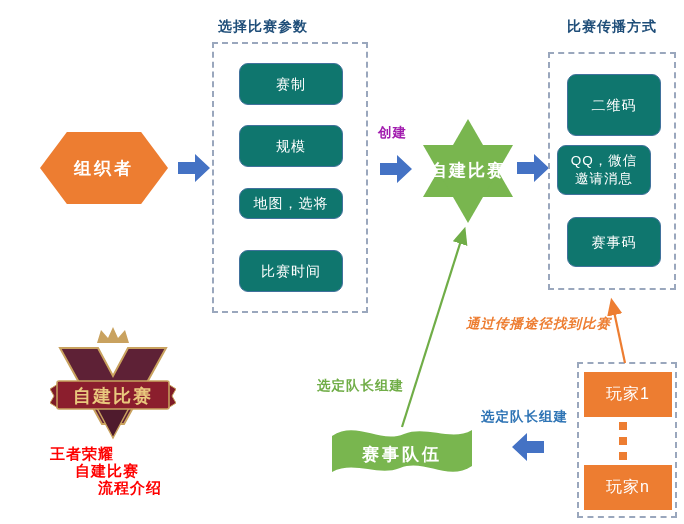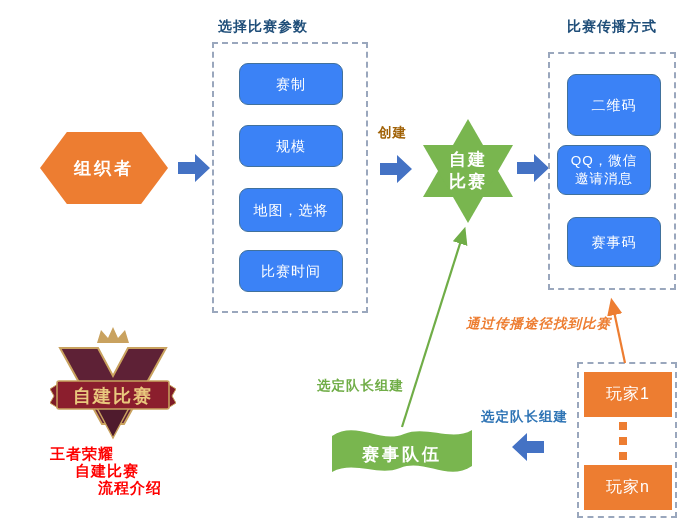--- a/index.html
+++ b/index.html
@@ -11,43 +11,43 @@
     background:#ED7D31;
     clip-path:polygon(21% 0,79% 0,100% 50%,79% 100%,21% 100%,0 50%);
     display:flex; align-items:center; justify-content:center;
     color:#fff; font-size:17px; font-weight:bold; letter-spacing:3px;
   }
 
   .group-box { border:2px dashed #9AA7BD; box-sizing:border-box; }
   .group-title { color:#1F4E79; font-size:14px; font-weight:bold; letter-spacing:1px; }
 
   .blue-item {
-    position:absolute; background:#3b82f6; border:1px solid #41719C;
+    position:absolute; background:#0f766e; border:1px solid #41719C;
     border-radius:9px; color:#fff; font-size:14px; letter-spacing:1px;
     display:flex; align-items:center; justify-content:center;
     text-align:center; white-space:pre-line; line-height:1.35; box-sizing:border-box;
   }
 
   .orange-box {
     position:absolute; background:#ED7D31; color:#fff; font-size:16px;
     display:flex; align-items:center; justify-content:center; letter-spacing:1px;
   }
 
   .flow-label { position:absolute; font-size:13.5px; font-weight:bold; letter-spacing:1px; white-space:nowrap; }
-  .label-navy   { color:#a16207; }
+  .label-navy   { color:#a21caf; }
   .label-orange { color:#ED7D31;font-style:italic; }
   .label-green  { color:#70AD47; }
   .label-blue   { color:#2E74B5; }
 
   .dots-col { position:absolute; display:flex; flex-direction:column; gap:7px; }
   .dot { width:8px; height:8px; background:#ED7D31; }
 
   .star-wrap { display:flex; align-items:center; justify-content:center; }
   .star-label {
-    position:absolute; inset:0; display:flex; flex-direction:column;
+    position:absolute; inset:0; display:flex; flex-direction:row;
     align-items:center; justify-content:center; color:#fff;
     font-size:17px; font-weight:bold; letter-spacing:2px; line-height:1.3;
   }
 
   .banner-label {
     position:absolute; inset:0; display:flex; align-items:center; justify-content:center;
     color:#fff; font-size:17px; font-weight:bold; letter-spacing:3px; padding-top:6px;
   }
 
   .caption { position:absolute; color:#FE0000; font-size:15px; font-weight:bold; line-height:17px; letter-spacing:1px; }
@@ -68,21 +68,21 @@
   <div class="abs" style="left:178px; top:152px;">
     <svg width="33" height="32" viewBox="0 0 33 32">
         <polygon points="0,10 17,10 17,2 32,16 17,30 17,22 0,22" fill="#4472C4"></polygon>
       </svg>
   </div>
 
   <div class="abs group-title" style="left:218px; top:18px;">选择比赛参数</div>
   <div class="abs group-box" style="left:212px; top:42px; width:156px; height:271px;">
     <div class="blue-item" style="left:25px; top:19px;  width:104px; height:42px;">赛制</div>
     <div class="blue-item" style="left:25px; top:81px;  width:104px; height:42px;">规模</div>
-    <div class="blue-item" style="left:25px; top:144px; width:104px; height:44px;">地图，选将</div>
+    <div class="blue-item" style="left:25px; top:144px; width:104px; height:31px;">地图，选将</div>
     <div class="blue-item" style="left:25px; top:206px; width:104px; height:42px;">比赛时间</div>
   </div>
 
   <div class="abs flow-label label-navy" style="left:378px; top:124px;">创建</div>
   <div class="abs" style="left:380px; top:153px;">
     <svg width="33" height="32" viewBox="0 0 33 32">
         <polygon points="0,10 17,10 17,2 32,16 17,30 17,22 0,22" fill="#4472C4"></polygon>
       </svg>
   </div>
 

